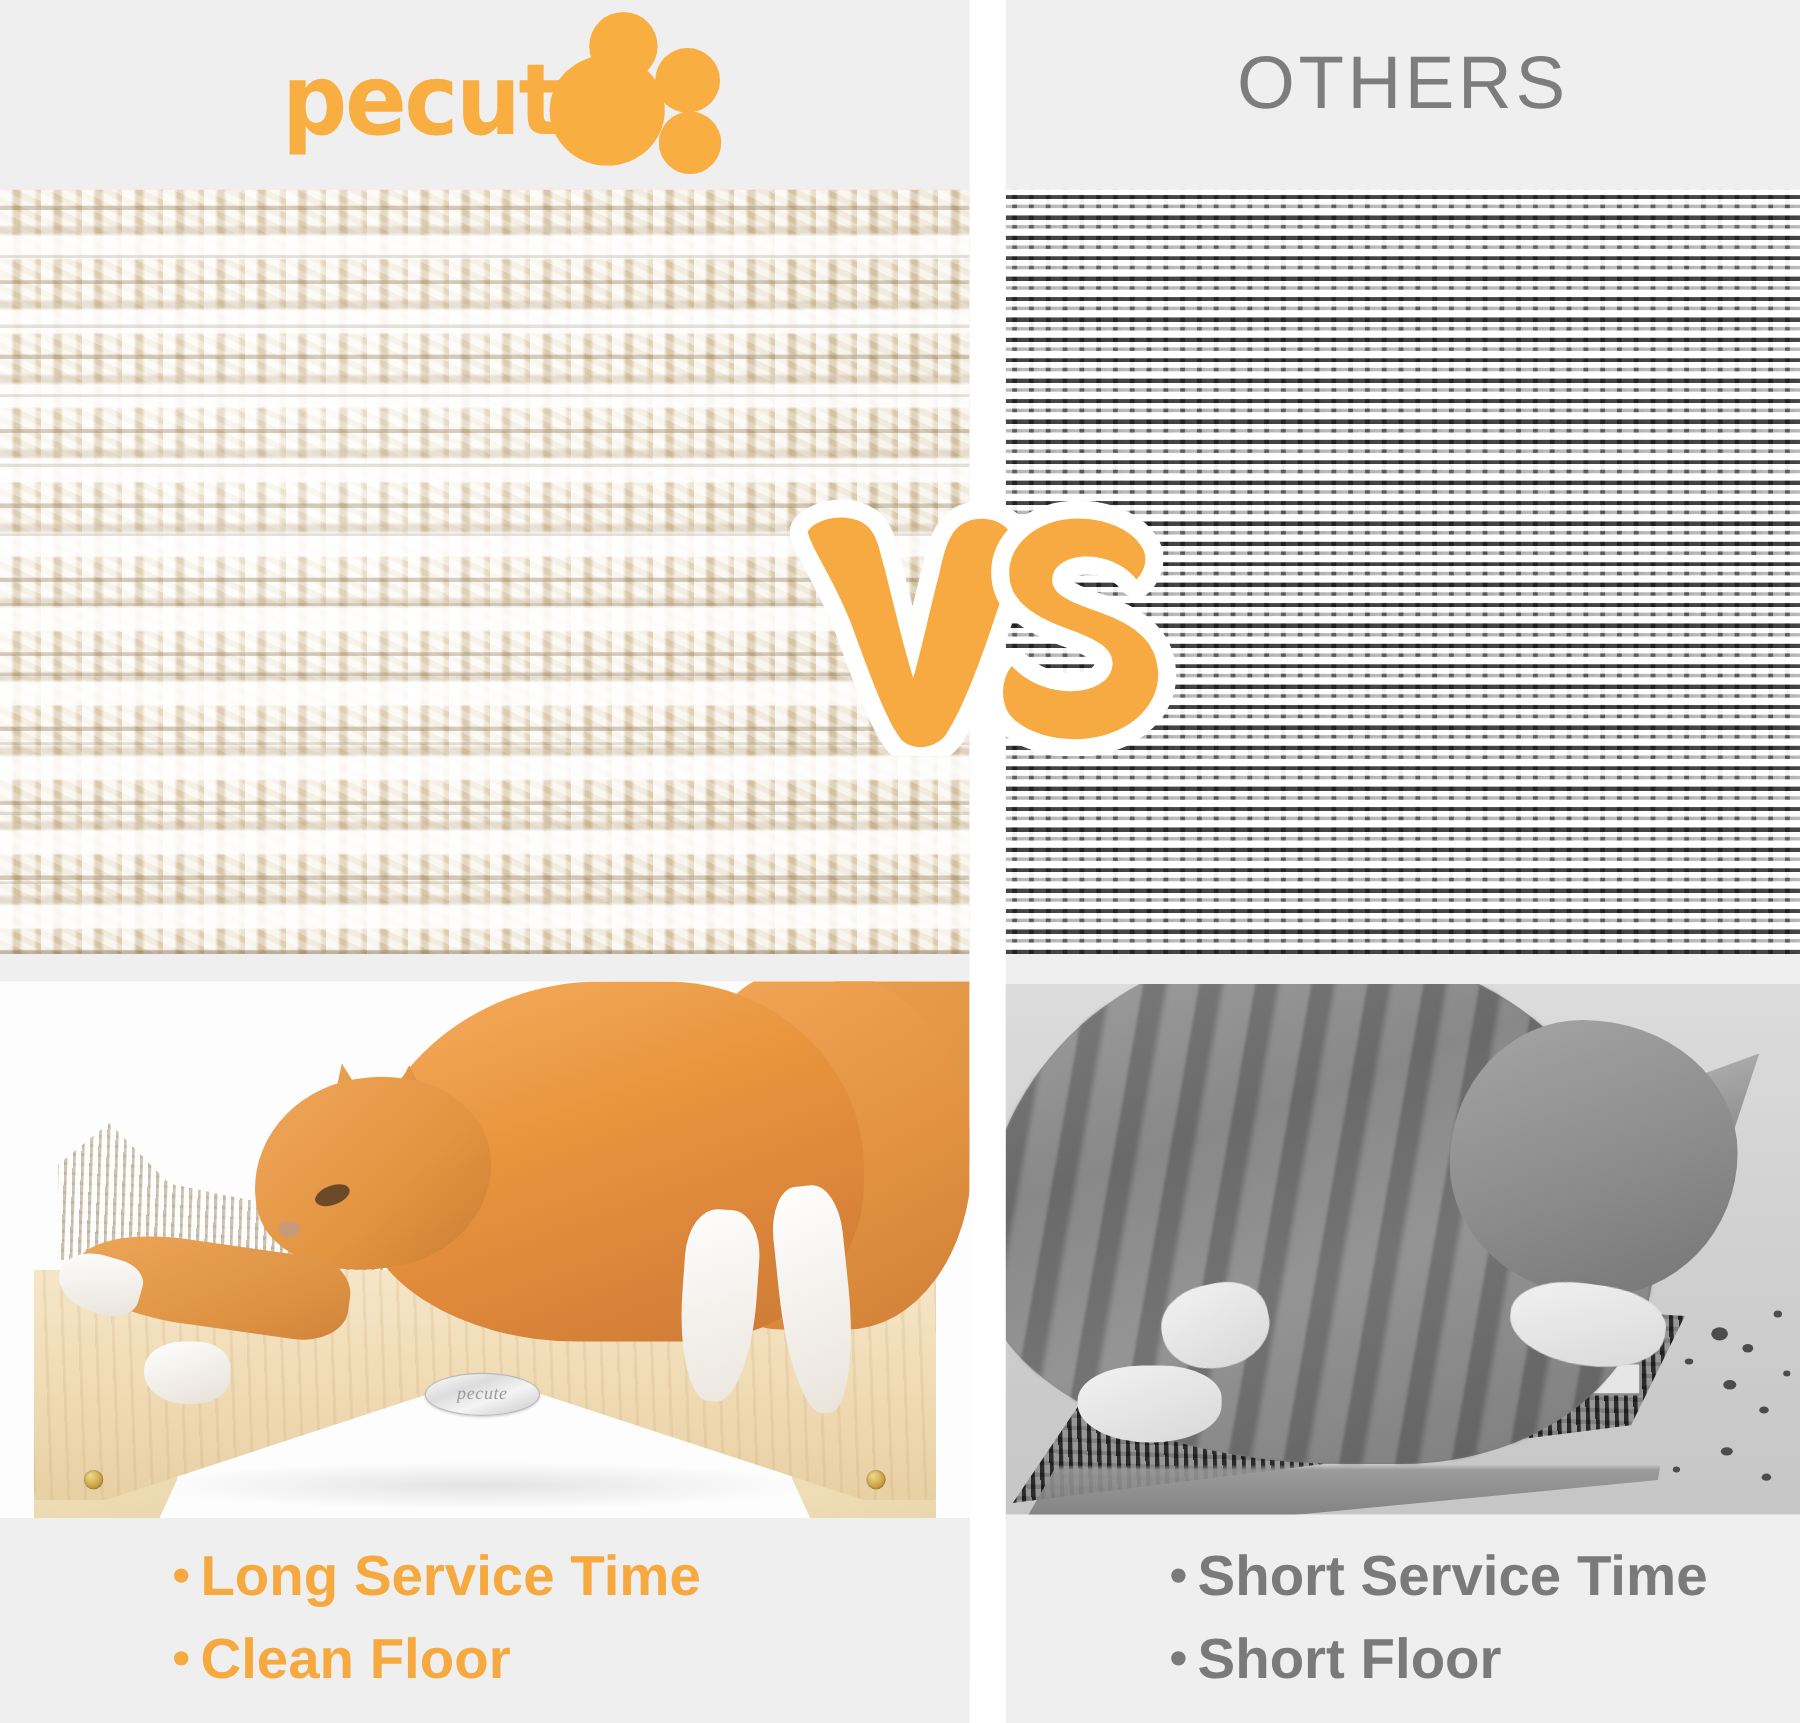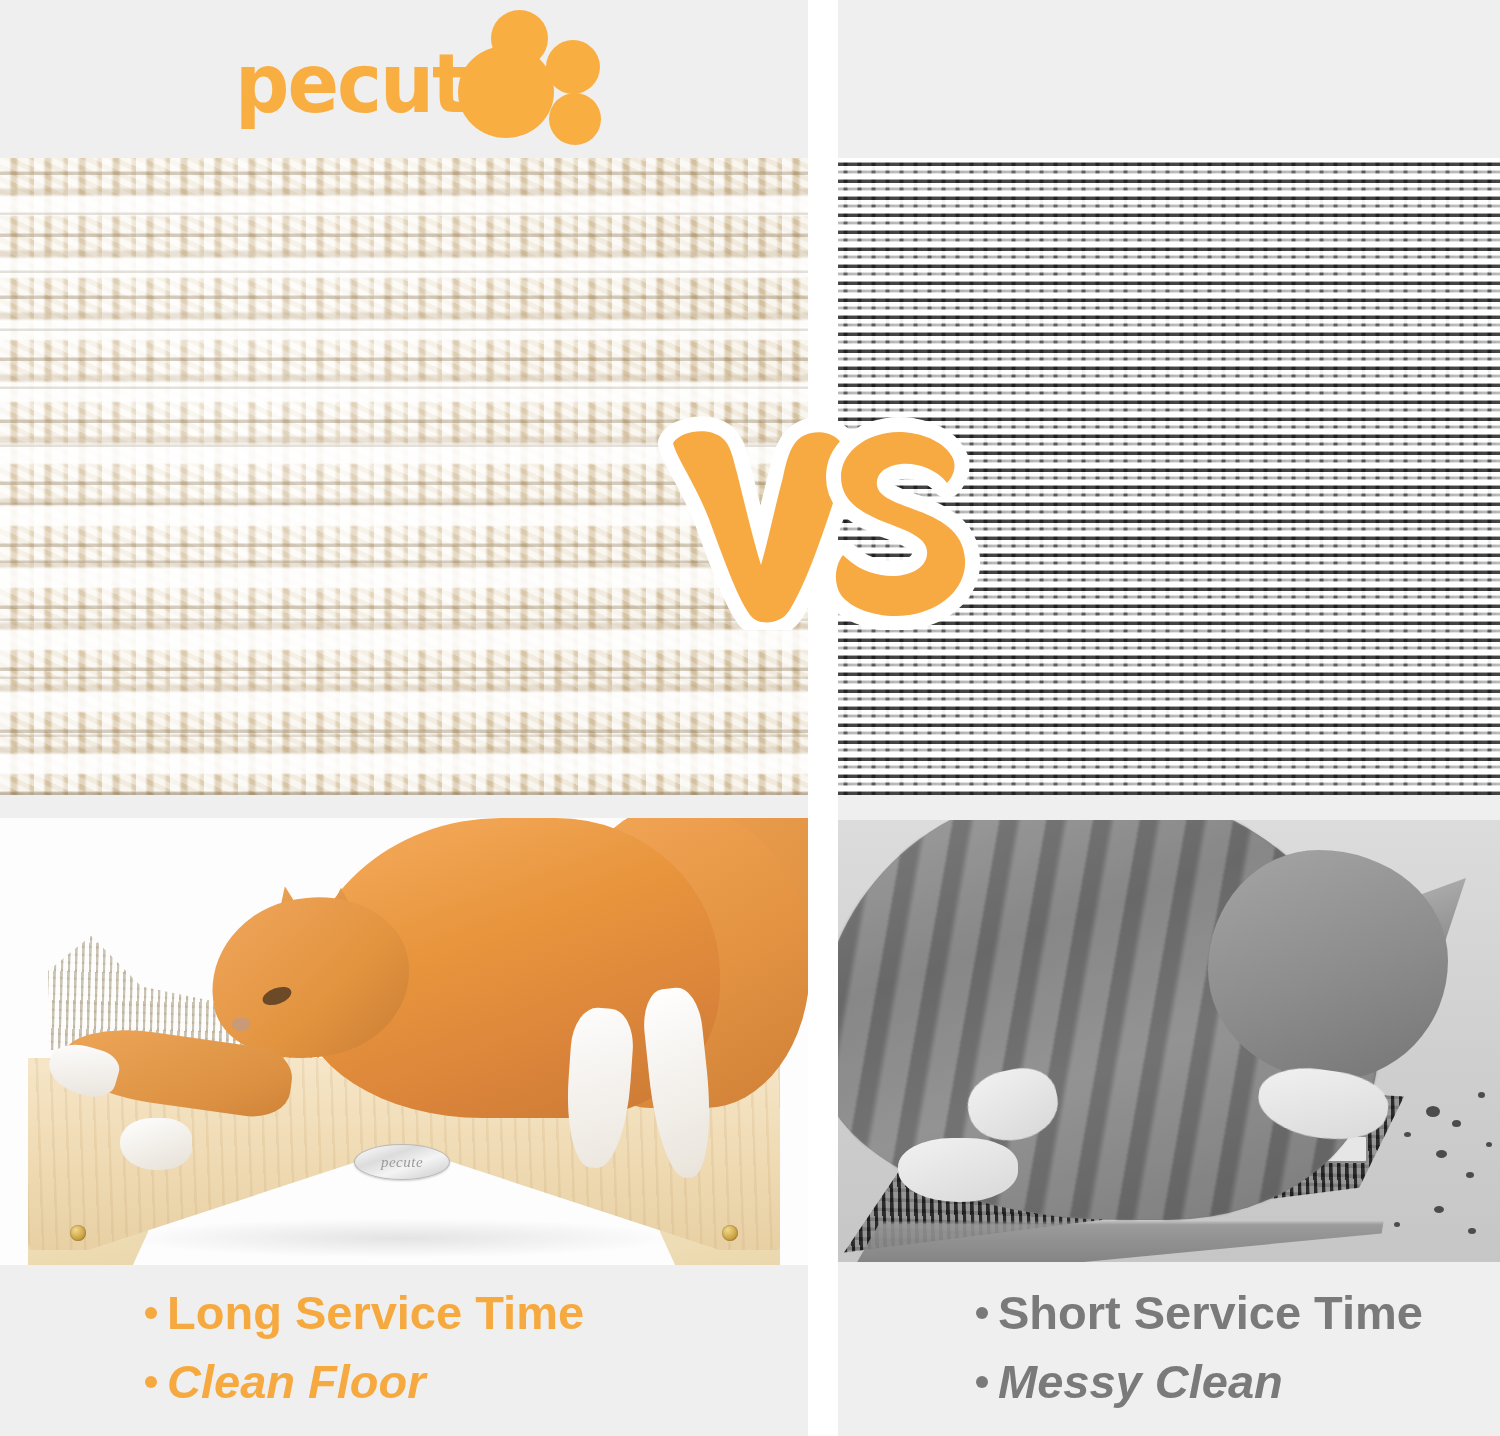--- a/index.html
+++ b/index.html
@@ -324,39 +324,40 @@
   .bullet-dot {
     display:inline-block; width:12px; height:12px; border-radius:50%;
     margin-right:10px; flex:0 0 auto;
   }
   .caption-left .bullet-list  { position:absolute; left:145px; top:24px; }
   .caption-right .bullet-list { position:absolute; left:125px; top:24px; }
   .caption-left .bullet-item  { color:#f5a93f; }
   .caption-left .bullet-dot   { background:#f5a93f; }
   .caption-right .bullet-item { color:#7a7a7a; }
   .caption-right .bullet-dot  { background:#7a7a7a; }
-  .bullet-item + .bullet-item { margin-top:22px;font-style:italic; }
+  .bullet-item + .bullet-item { margin-top:22px; }
 
   .divider-v { position:absolute; left:808px; top:0; width:30px; height:1436px; background:#ffffff; }
 </style>
 </head>
 <body>
 
 <div class="page">
 
   <div class="header">
 
     <div class="brand-logo">
       <span class="brand-word">pecute</span>
       <span class="paw paw-pad"></span>
       <span class="paw paw-toe1"></span>
       <span class="paw paw-toe2"></span>
       <span class="paw paw-toe3"></span>
     </div>
 
+    <div class="others-title">OTHERS</div>
   </div>
 
   <div class="panel tl">
     <div class="sisal"></div>
   </div>
 
   <div class="panel tr">
     <div class="cardboard"></div>
   </div>
 
@@ -468,18 +469,18 @@
   </div>
 
   <div class="caption caption-right">
     <ul class="bullet-list">
       <li class="bullet-item">
         <span class="bullet-dot"></span>
         <span>Short Service Time</span>
       </li>
       <li class="bullet-item">
         <span class="bullet-dot"></span>
-        <span>Messy Clean</span>
+        <span>Short Floor</span>
       </li>
     </ul>
   </div>
 
 </div>
 
 </body></html>

